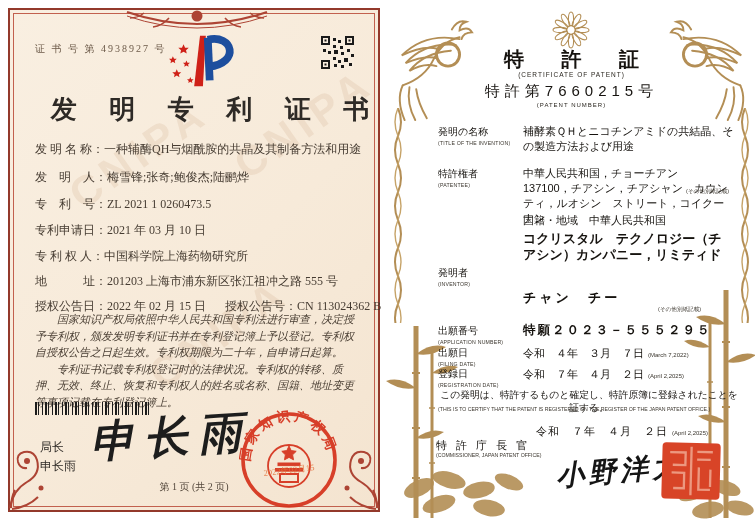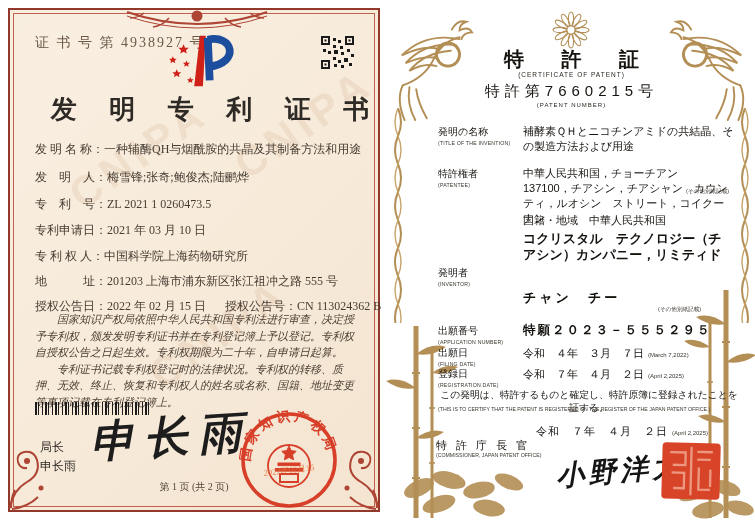--- a/index.html
+++ b/index.html
@@ -5,21 +5,21 @@
   html,body{margin:0;padding:0;}
   body{width:755px;height:523px;background:#ffffff;position:relative;overflow:hidden;
        font-family:"Liberation Serif","DejaVu Serif",serif;color:#3c342c;}
   
   .cert-left{position:absolute;left:8px;top:8px;width:372px;height:504px;
     background:linear-gradient(135deg,#f9efe1 0%,#f7ead9 55%,#f4e4d0 100%);
     border:2px solid #93392b;box-sizing:border-box;}
   .cert-left::before{content:"";position:absolute;inset:3px;border:1px solid #c2604e;pointer-events:none;}
   .wm{position:absolute;font-family:"Liberation Sans",sans-serif;font-weight:bold;
       color:rgba(193,147,112,0.16);transform:rotate(-35deg);letter-spacing:6px;pointer-events:none;}
-  .certno{position:absolute;left:25px;top:24px;font-size:14px;letter-spacing:2px;color:#6c5a49;}
+  .certno{position:absolute;left:25px;top:32px;font-size:10px;letter-spacing:2px;color:#6c5a49;}
   .qr{position:absolute;left:311px;top:26px;width:33px;height:33px;}
   .cnipa-logo{position:absolute;left:140px;top:20px;width:100px;height:62px;}
   .ltitle{position:absolute;left:0;top:82px;width:100%;text-align:center;font-size:26px;
           font-weight:bold;letter-spacing:13px;color:#2e2a26;text-indent:13px;padding-left:16px;}
   .lrow{position:absolute;left:25px;right:16px;font-size:12px;color:#463c32;white-space:nowrap;}
   .lrow .lv{color:#463c32;margin-top:36px;}
   .grantrow{position:absolute;left:25px;right:16px;top:288px;font-size:12px;color:#463c32;white-space:nowrap;}
   .grantrow .g2{margin-left:16px;}
   .paras{position:absolute;left:25px;right:18px;top:301px;font-size:11px;line-height:16.5px;
          font-style:italic;color:#4a3f34;}

